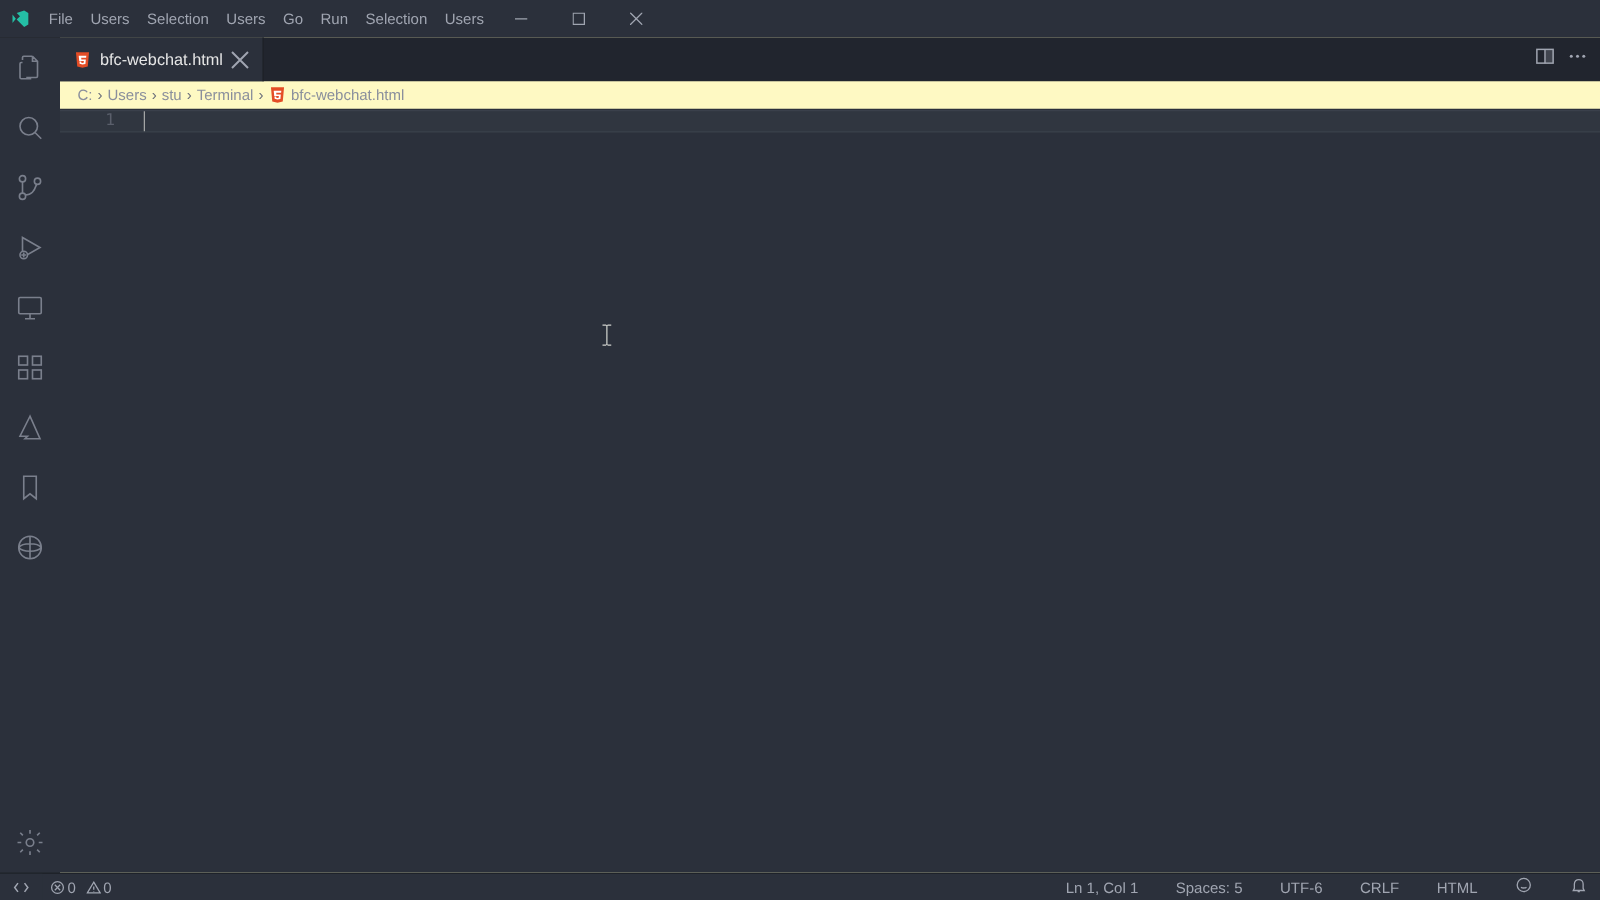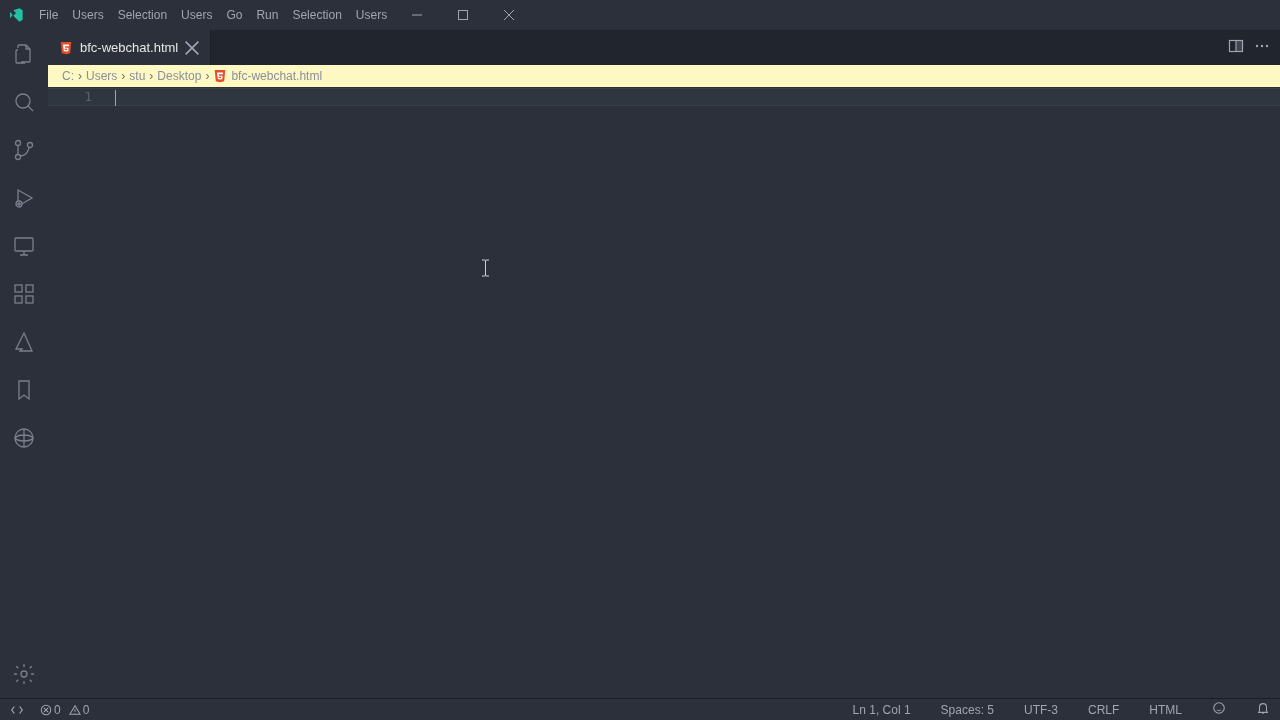--- a/index.html
+++ b/index.html
@@ -203,21 +203,21 @@
       </div>
     </div>
 
     <div class="breadcrumb">
       <span>C:</span>
       <span class="sep">›</span>
       <span>Users</span>
       <span class="sep">›</span>
       <span>stu</span>
       <span class="sep">›</span>
-      <span>Desktop</span>
+      <span>Terminal</span>
       <span class="sep">›</span>
       <span class="bc-file-icon">
         <svg viewBox="0 0 16 16">
             <path fill="#e44d26" d="M2 1l1.2 13L8 15l4.8-1L14 1H2z"></path>
             <path fill="#fff" d="M4.5 4h7l-.2 2H6.8l.15 1.6h4.1l-.4 4L8 12l-2.6-.6-.2-2h1.6l.1 1 1.1.3 1.1-.3.15-1.6H5l-.5-5z"></path>
           </svg>
       </span>
       <span>bfc-webchat.html</span>
     </div>
 
@@ -257,21 +257,21 @@
       <svg viewBox="0 0 14 14" fill="none" stroke="currentColor" stroke-width="1.2">
           <path d="M7 2l6 10H1L7 2z"></path>
           <path d="M7 6v3M7 10.5v.5"></path>
         </svg>
       <span>0</span>
     </span>
   </div>
   <div class="sb-right">
     <span>Ln 1, Col 1</span>
     <span>Spaces: 5</span>
-    <span>UTF-3</span>
+    <span>UTF-6</span>
     <span>CRLF</span>
     <span>HTML</span>
     <span>
       <svg viewBox="0 0 16 16" fill="none" stroke="currentColor" stroke-width="1.2">
           <circle cx="8" cy="8" r="6"></circle>
           <path d="M5.5 6.5h.01M10.5 6.5h.01M5.5 10c1 1 4 1 5 0"></path>
         </svg>
     </span>
     <span>
       <svg viewBox="0 0 16 16" fill="none" stroke="currentColor" stroke-width="1.2">

